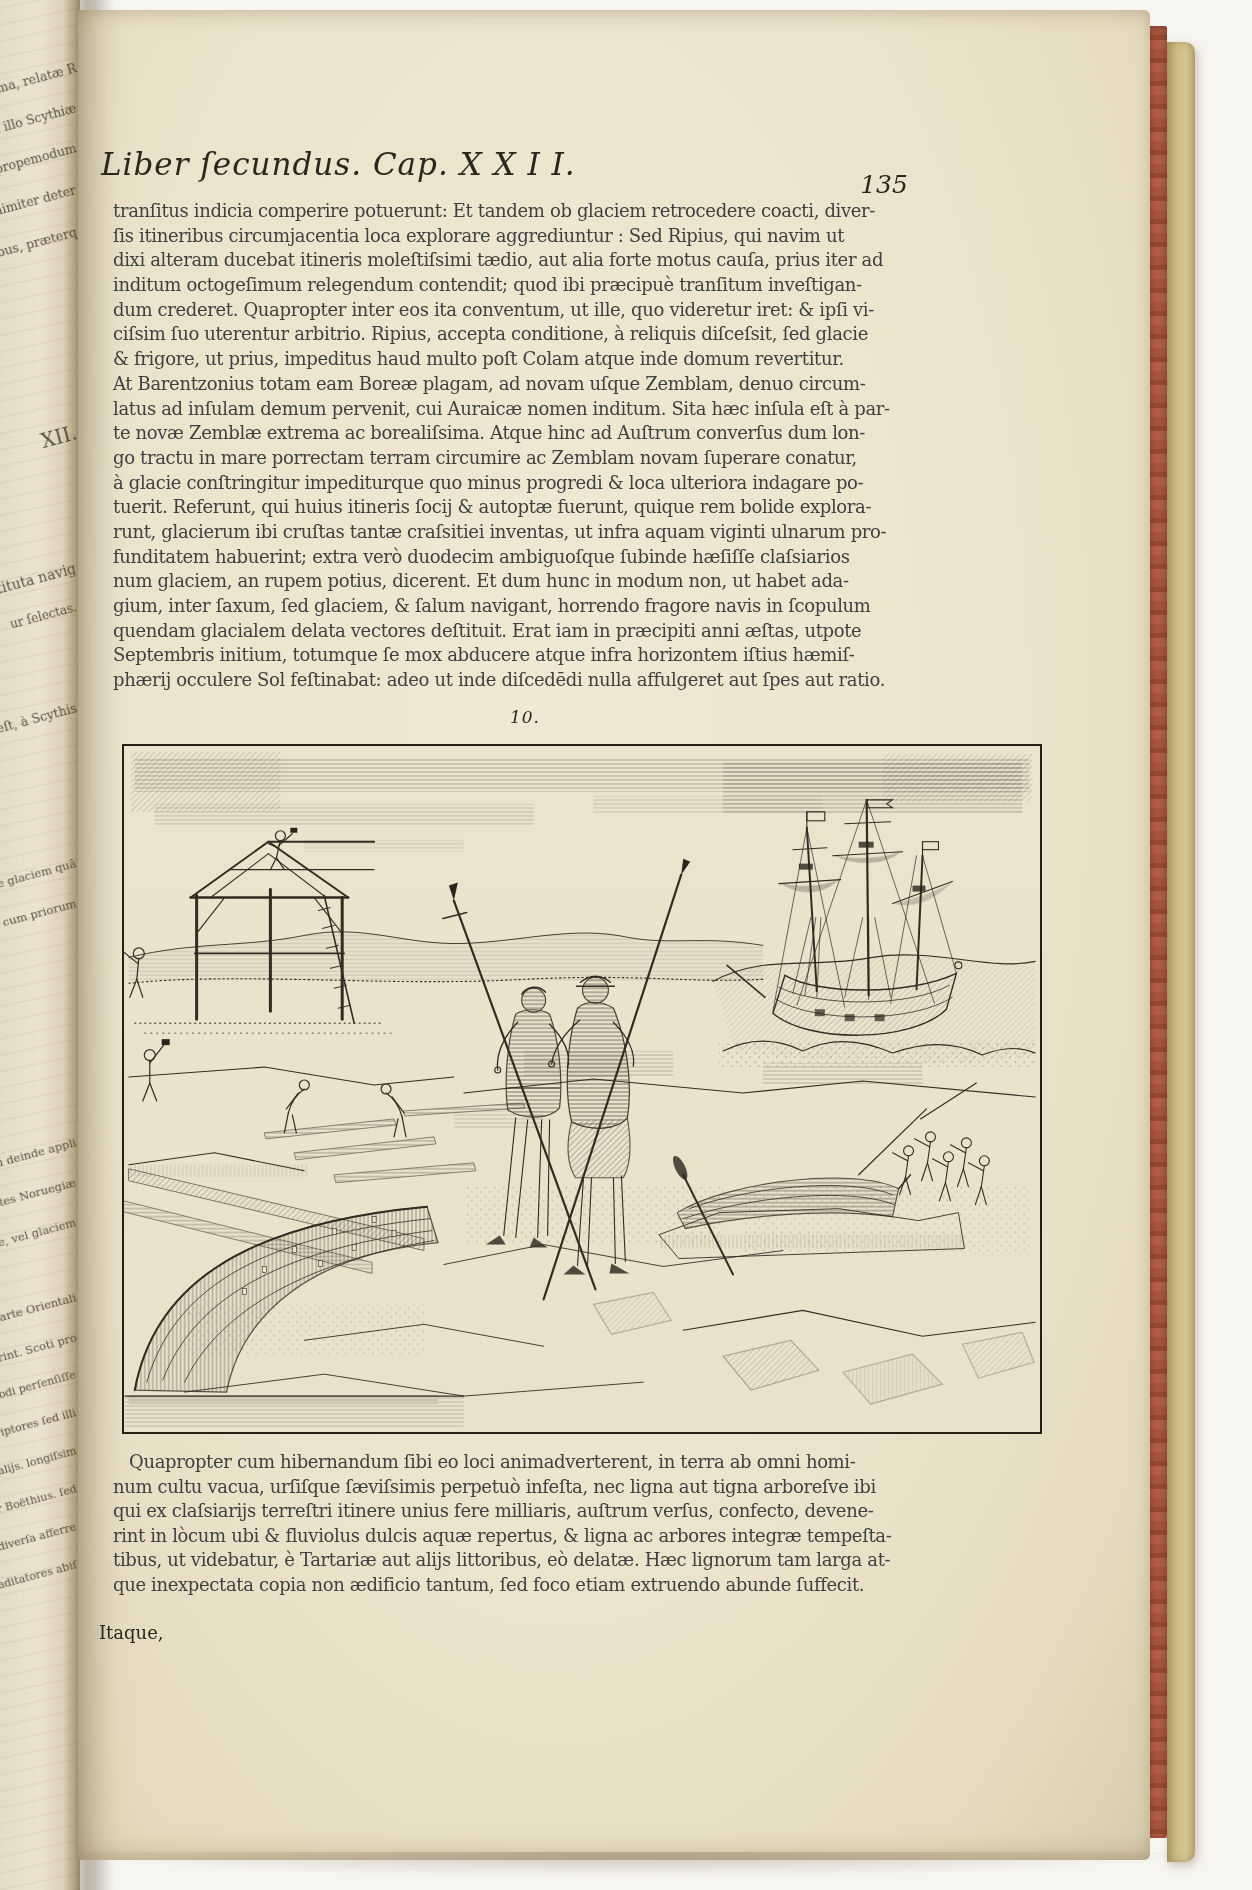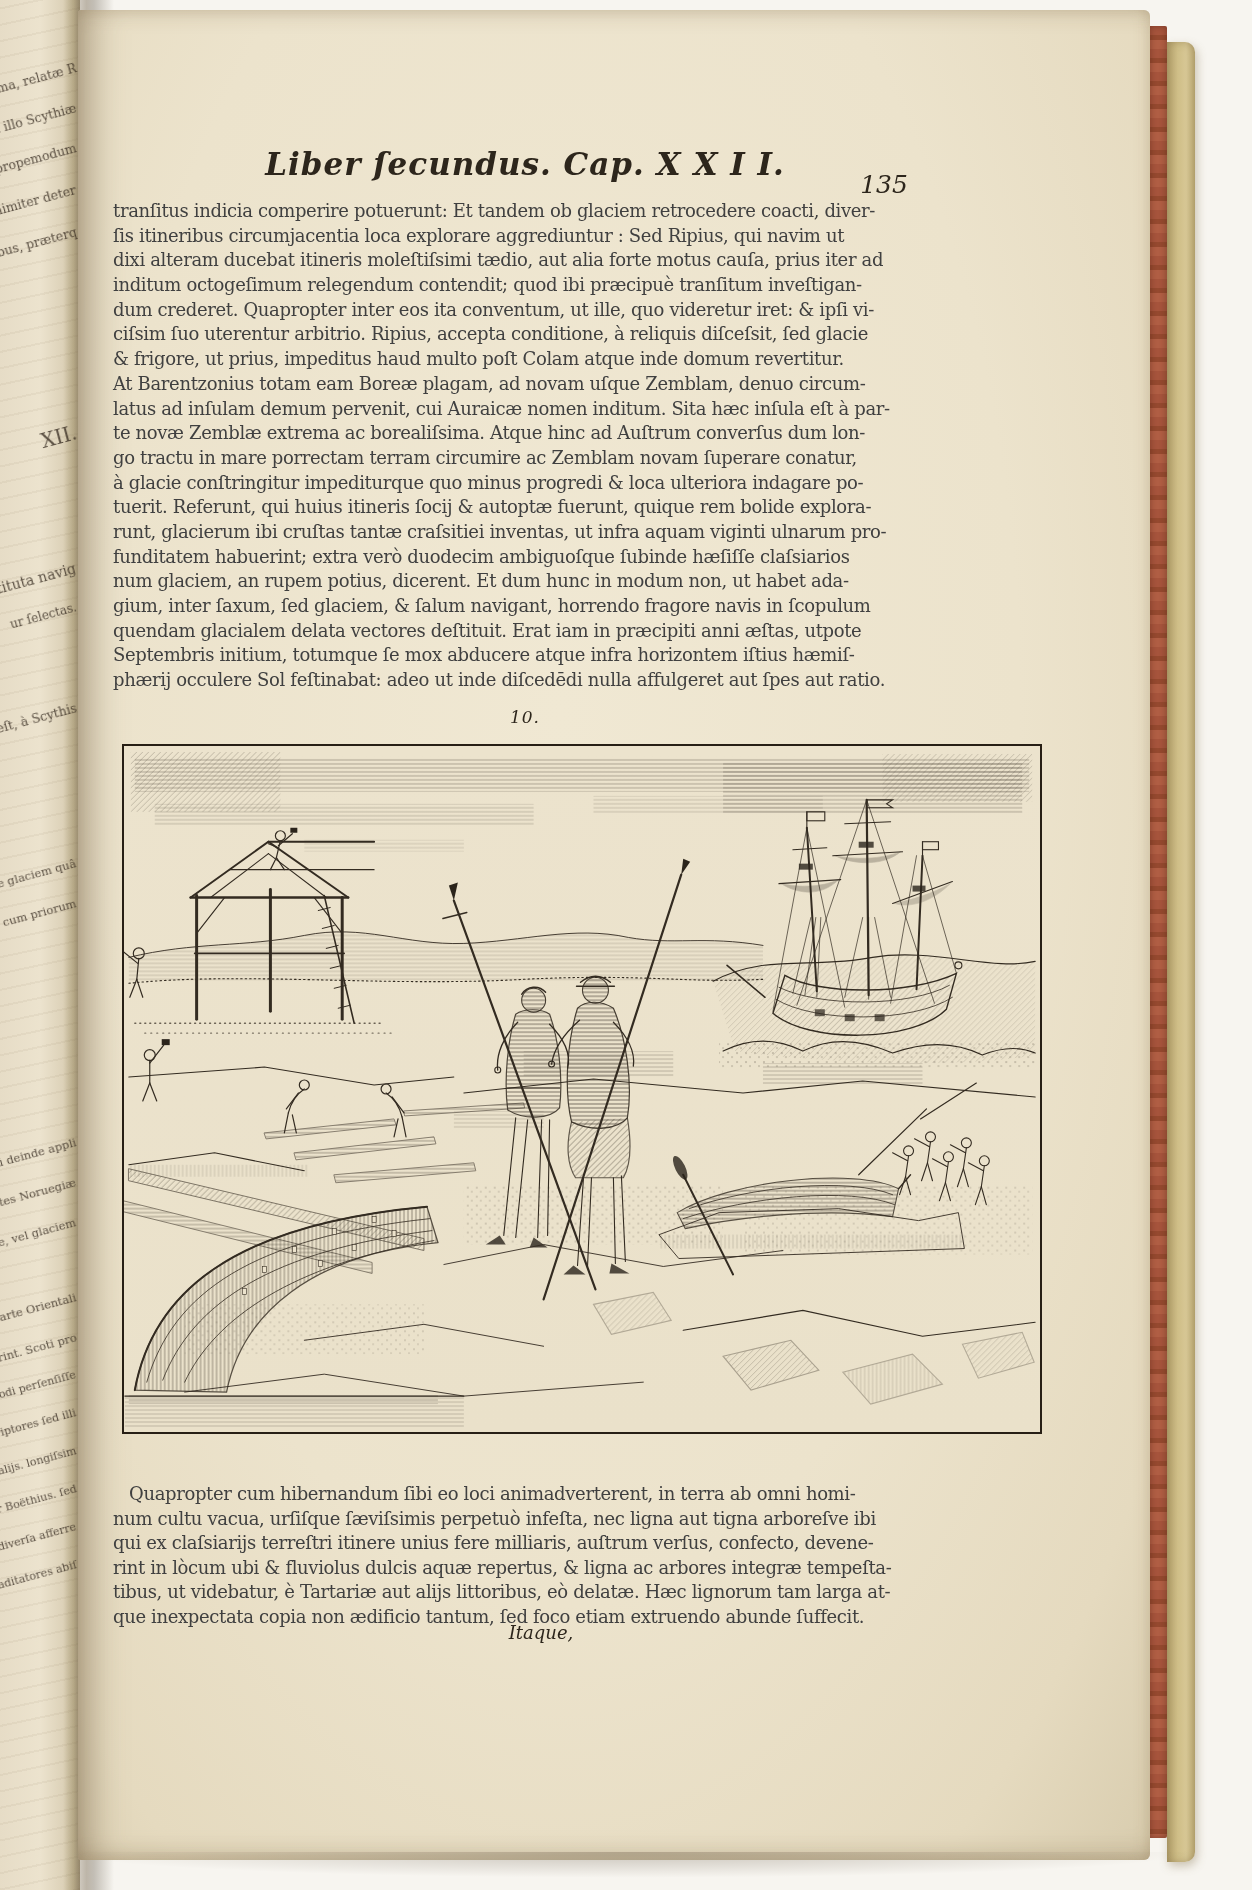--- a/index.html
+++ b/index.html
@@ -34,44 +34,43 @@
     background:radial-gradient(ellipse at 45% 38%, #f0e8d3 0%, #ece3cc 55%, #e5dabf 84%, #d8ccae 100%);
     border-radius:3px 6px 6px 3px;
     box-shadow:
       inset 30px 0 36px -20px rgba(110,90,60,.55),
       inset -8px 0 16px -8px rgba(150,125,90,.30),
       inset 0 -18px 26px -16px rgba(140,115,80,.38),
       inset 0 14px 22px -16px rgba(140,115,80,.30);
   }
   .ink{color:#2d261c;}
   .running-header{
-    position:absolute;left:113px;top:146px;width:824px;text-align:center;
-    font-style:italic;font-size:31px;letter-spacing:1px;font-weight:bold;
+    position:absolute;left:101px;top:146px;width:824px;
+    font-style:italic;font-size:31px;letter-spacing:1px;
   }
   .page-number{
     position:absolute;left:830px;top:170px;width:108px;text-align:center;
     font-style:italic;font-size:25px;
   }
   .para{position:absolute;left:113px;width:830px;}
   .para-1{top:199px;}
   .para-2{top:1450px;}
   .para .tline{
     white-space:nowrap;height:24.7px;line-height:24.7px;
     font-size:18px;letter-spacing:-.35px;color:#404040;
   }
   .para-2 .tline{height:24.6px;line-height:24.6px;}
-  .para-2 .tline:first-child{text-indent:16px;margin-top:32px;}
+  .para-2 .tline:first-child{text-indent:16px;}
   .figure-number{
     position:absolute;left:113px;top:696px;width:824px;text-align:center;
     font-style:italic;font-size:17px;letter-spacing:1px;margin-top:11px;
   }
   .catchword{
-    position:absolute;left:128px;top:1622px;width:826px;text-align:center;
+    position:absolute;left:99px;top:1622px;width:826px;text-align:left;
     font-size:18px;
-    font-style:italic;
   }
 
   
   .engraving-frame{
     position:absolute;left:122px;top:744px;width:920px;height:690px;
     border:2.5px solid #271f15;box-sizing:border-box;
     background:linear-gradient(180deg,#ece3cd 0%,#eae1ca 100%);
   }
   .engraving-frame svg{display:block;width:100%;height:100%;}
 

